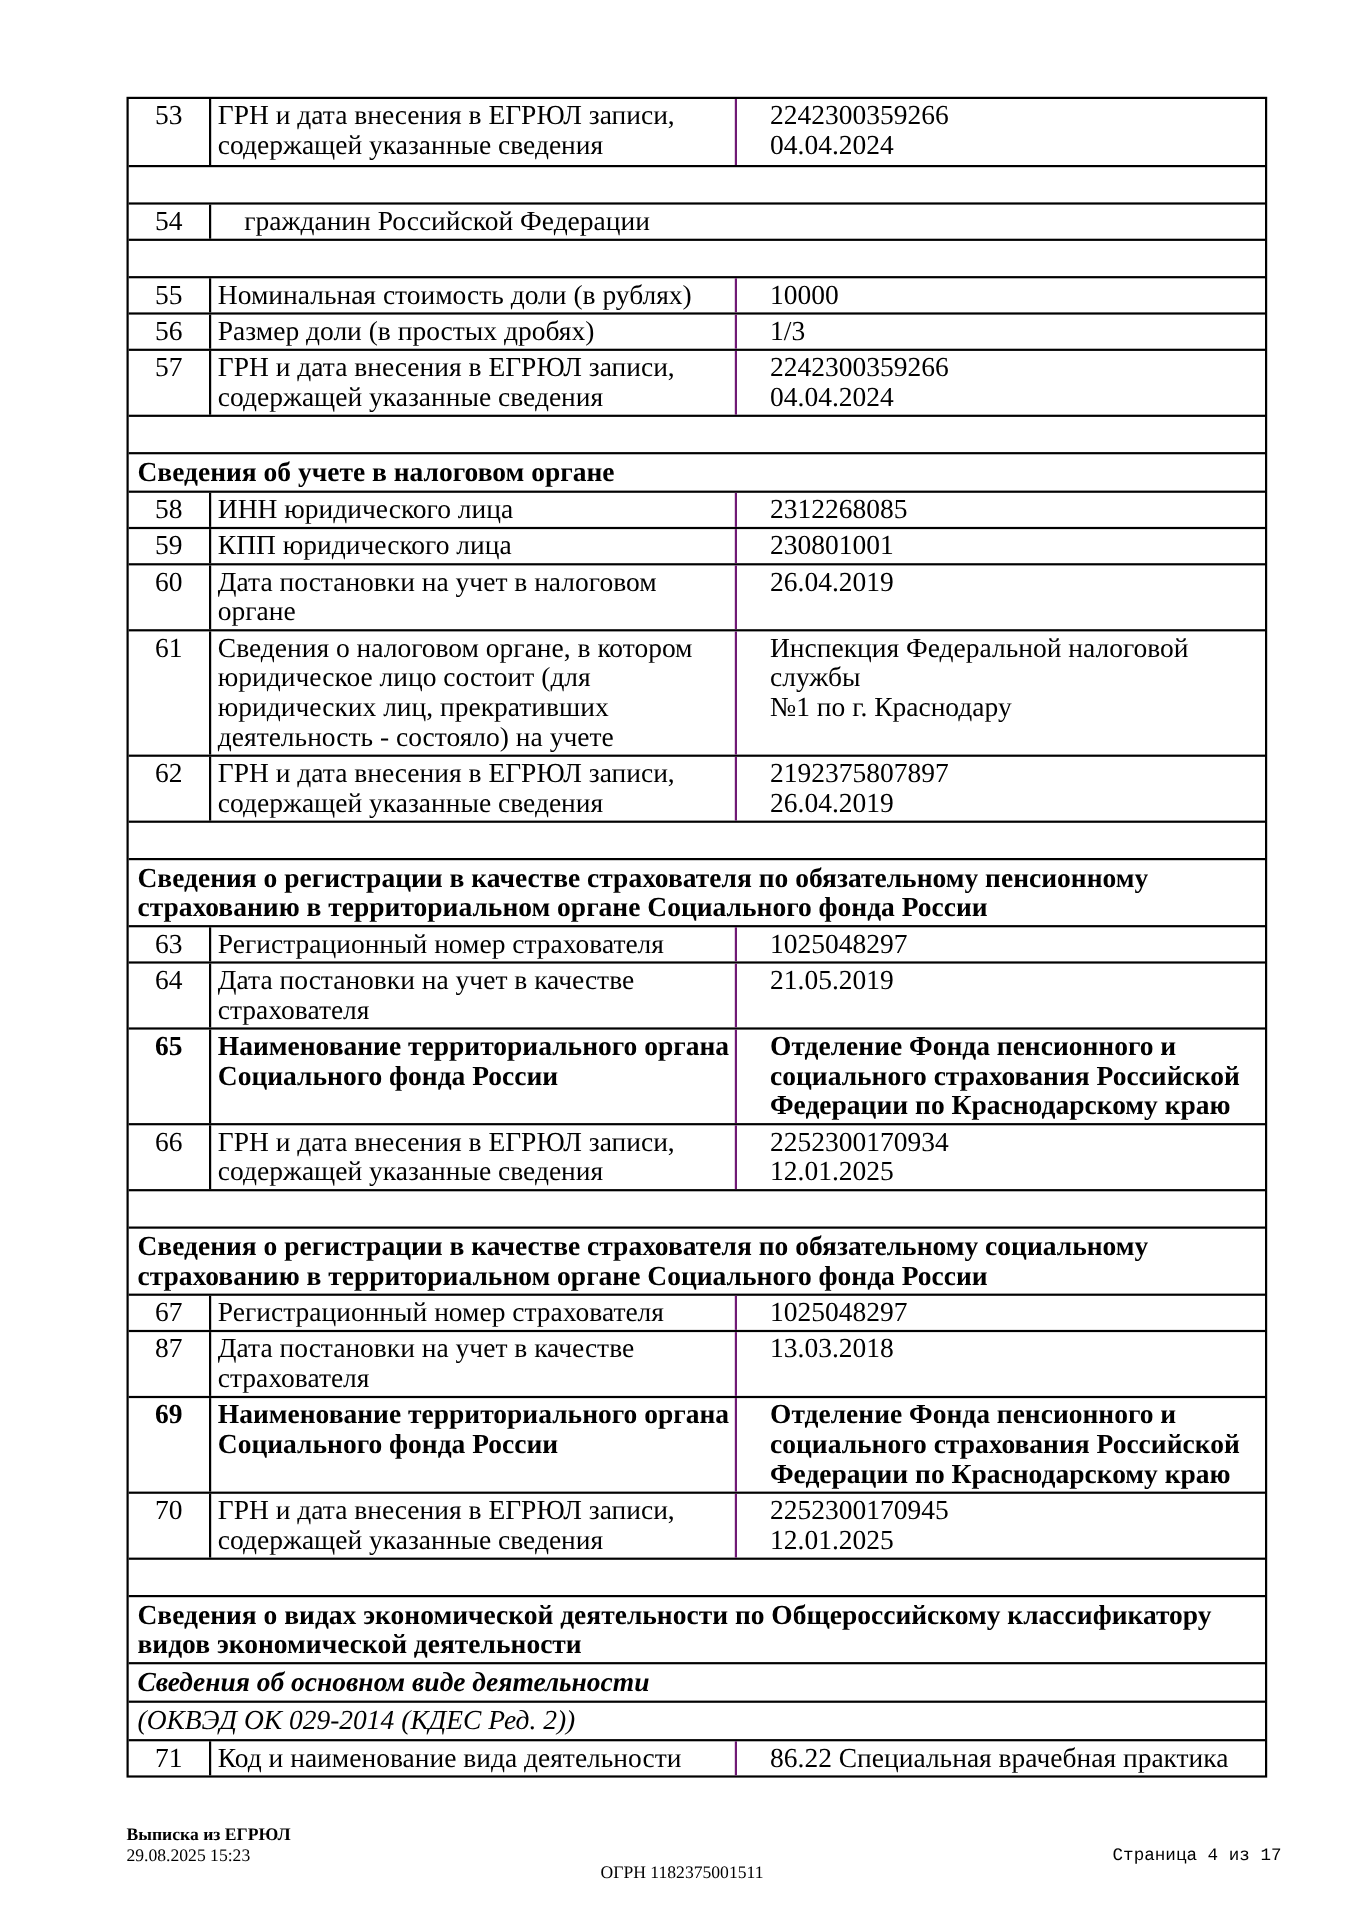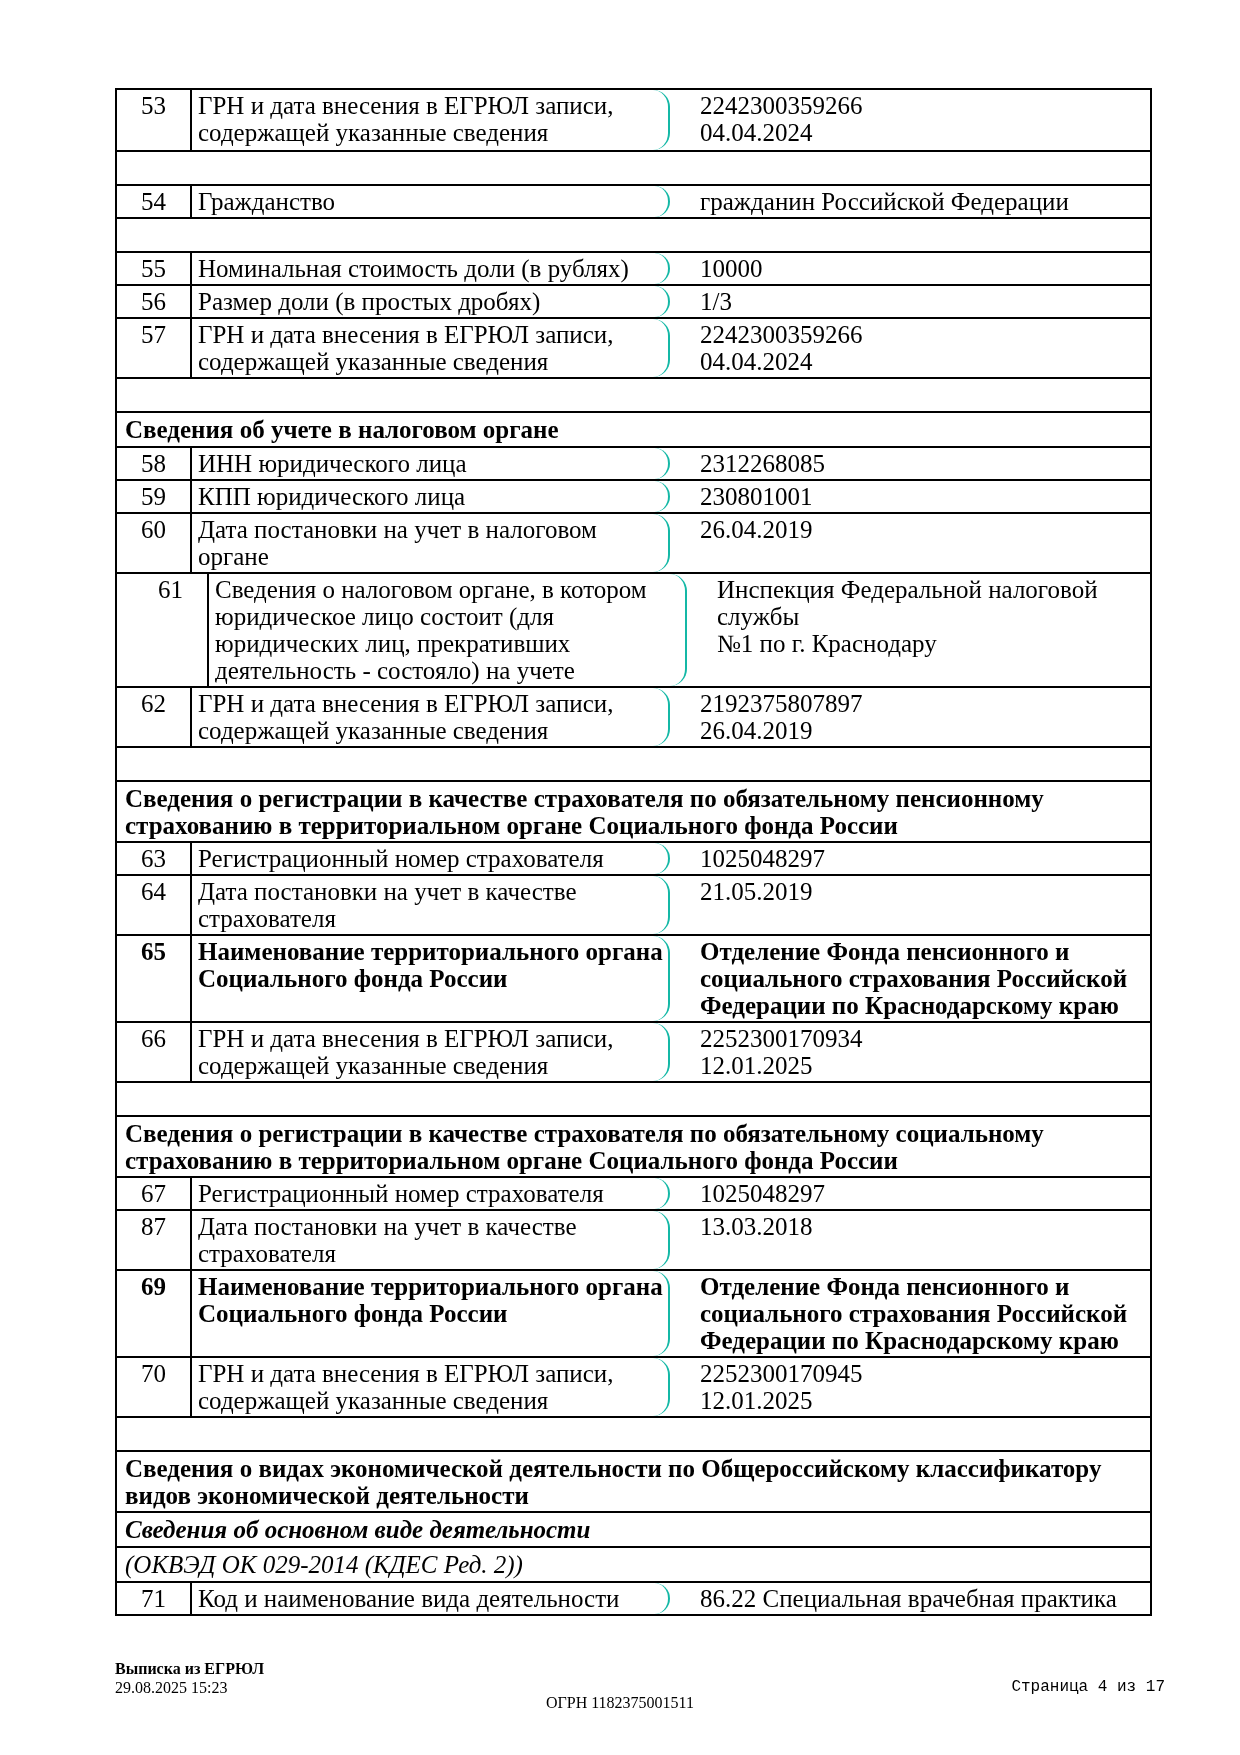--- a/index.html
+++ b/index.html
@@ -19,28 +19,27 @@
   .cell {
     font-size:25px; line-height:27px; white-space:pre-line;
     padding:2px 5px 2px 6px; overflow:hidden;
   }
   .cell.num {
     flex:0 0 75px; width:75px; text-align:center; padding:2px 0;
     border-right:2px solid #000;
   }
   .cell.label {
     flex:0 0 478px; width:478px;
-    border-right:2px solid #14b8a6;
-    border-radius:17px;
+    border-right:2px solid #701a75;
   }
   .cell.value { flex:1 1 auto;margin-left:24px; }
   .h1 { min-height:33px; }
   .h2 { min-height:60px; }
   .h3 { min-height:87px;font-weight:bold; }
-  .h4 { min-height:108px;padding-left:17px; }
+  .h4 { min-height:108px; }
   .spacer-row { min-height:34px; }
   .sh1 { min-height:35px; }
   .sh2 { min-height:57px; }
   .section-cell {
     flex:1 1 auto; text-align:left; font-size:25px; line-height:27px;
     padding:3px 8px 2px; white-space:pre-line;
   }
   .sec-bold { font-weight:bold; }
   .sec-bold-italic { font-weight:bold; font-style:italic; }
   .sec-italic { font-style:italic; }
@@ -60,21 +59,20 @@
     <div class="t-row h2">
       <div class="cell num">53</div>
       <div class="cell label">ГРН и дата внесения в ЕГРЮЛ записи,
 содержащей указанные сведения</div>
       <div class="cell value">2242300359266
 04.04.2024</div>
     </div>
     <div class="t-row spacer-row"></div>
     <div class="t-row h1">
       <div class="cell num">54</div>
-      <div class="cell label">Гражданство</div>
       <div class="cell value">гражданин Российской Федерации</div>
     </div>
     <div class="t-row spacer-row"></div>
     <div class="t-row h1">
       <div class="cell num">55</div>
       <div class="cell label">Номинальная стоимость доли (в рублях)</div>
       <div class="cell value">10000</div>
     </div>
     <div class="t-row h1">
       <div class="cell num">56</div>

